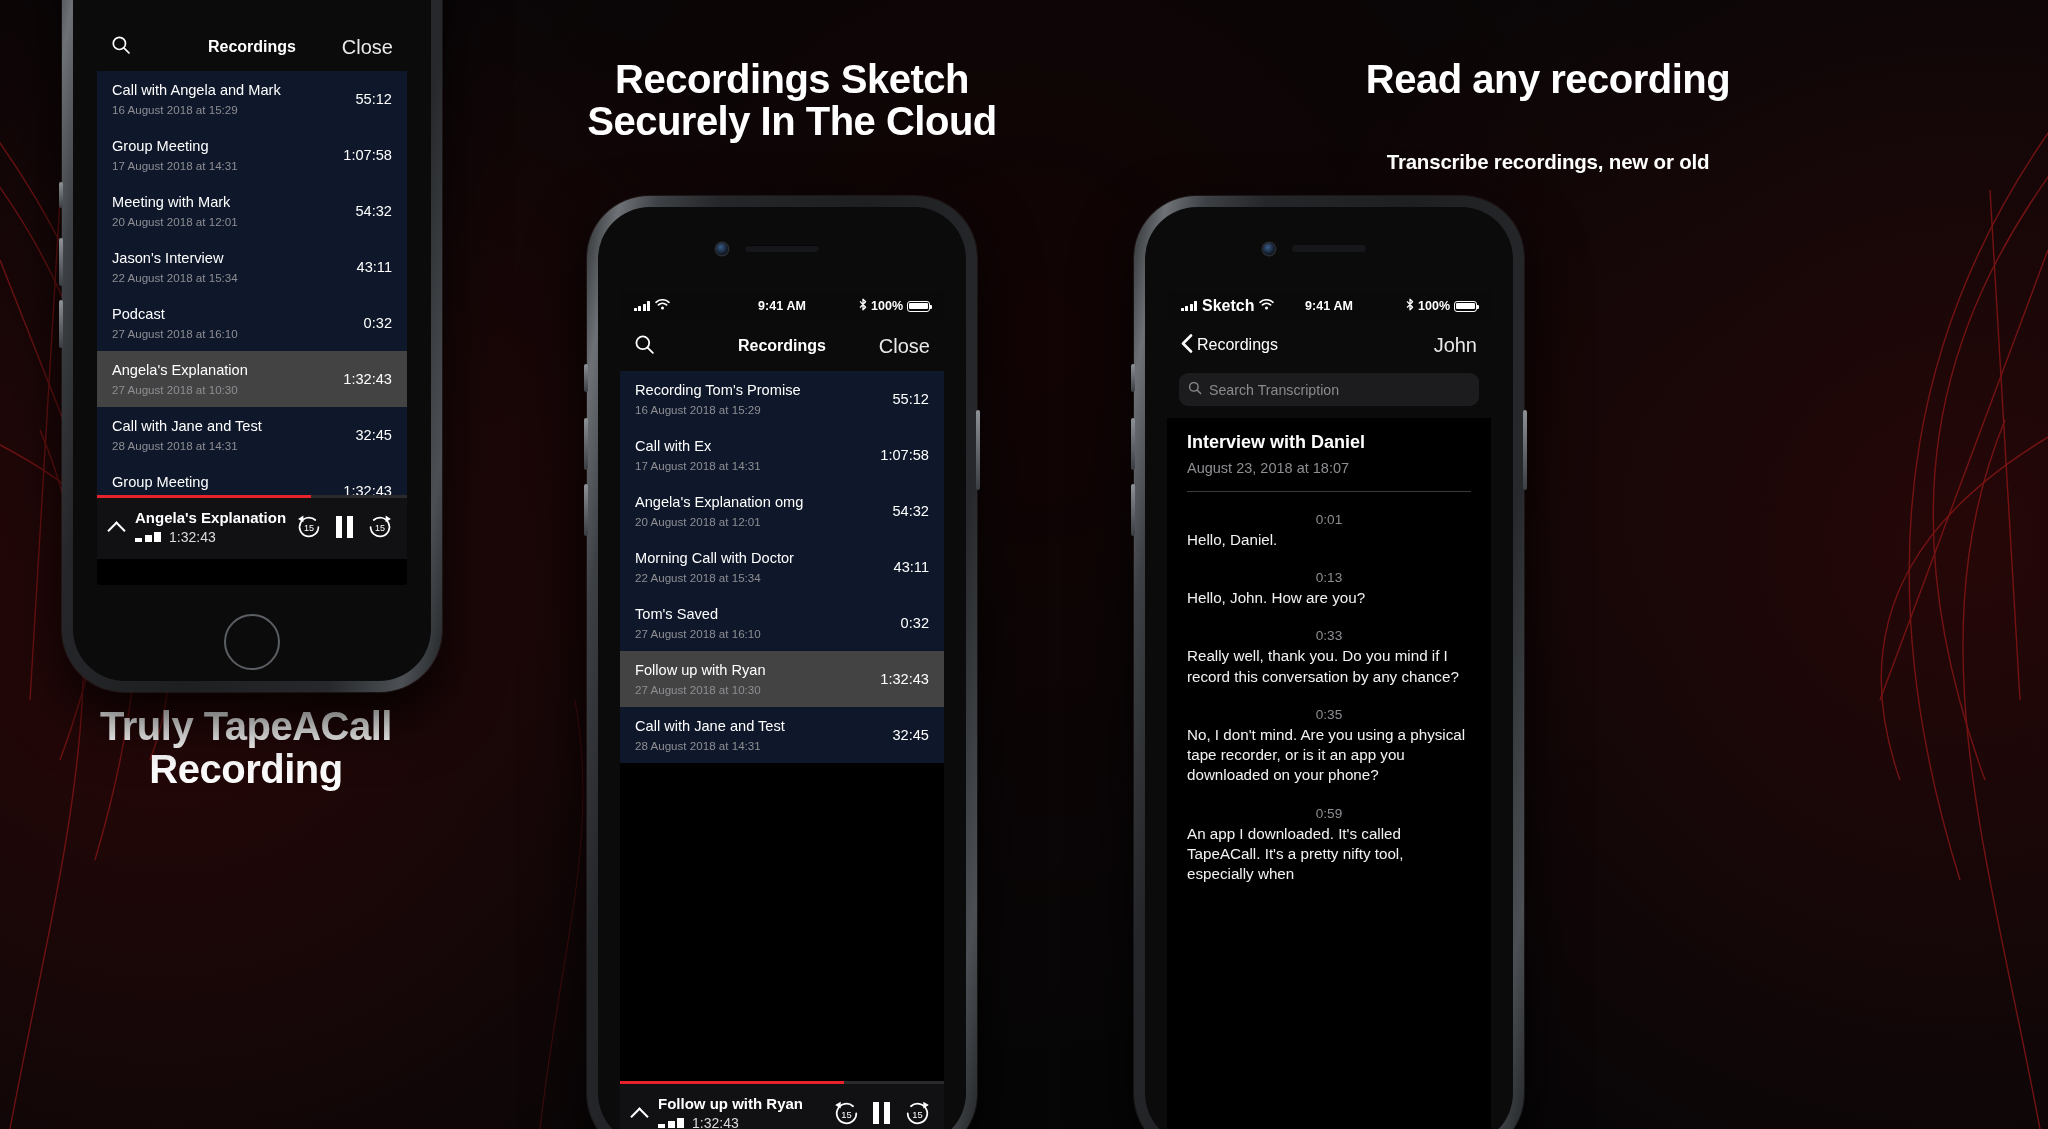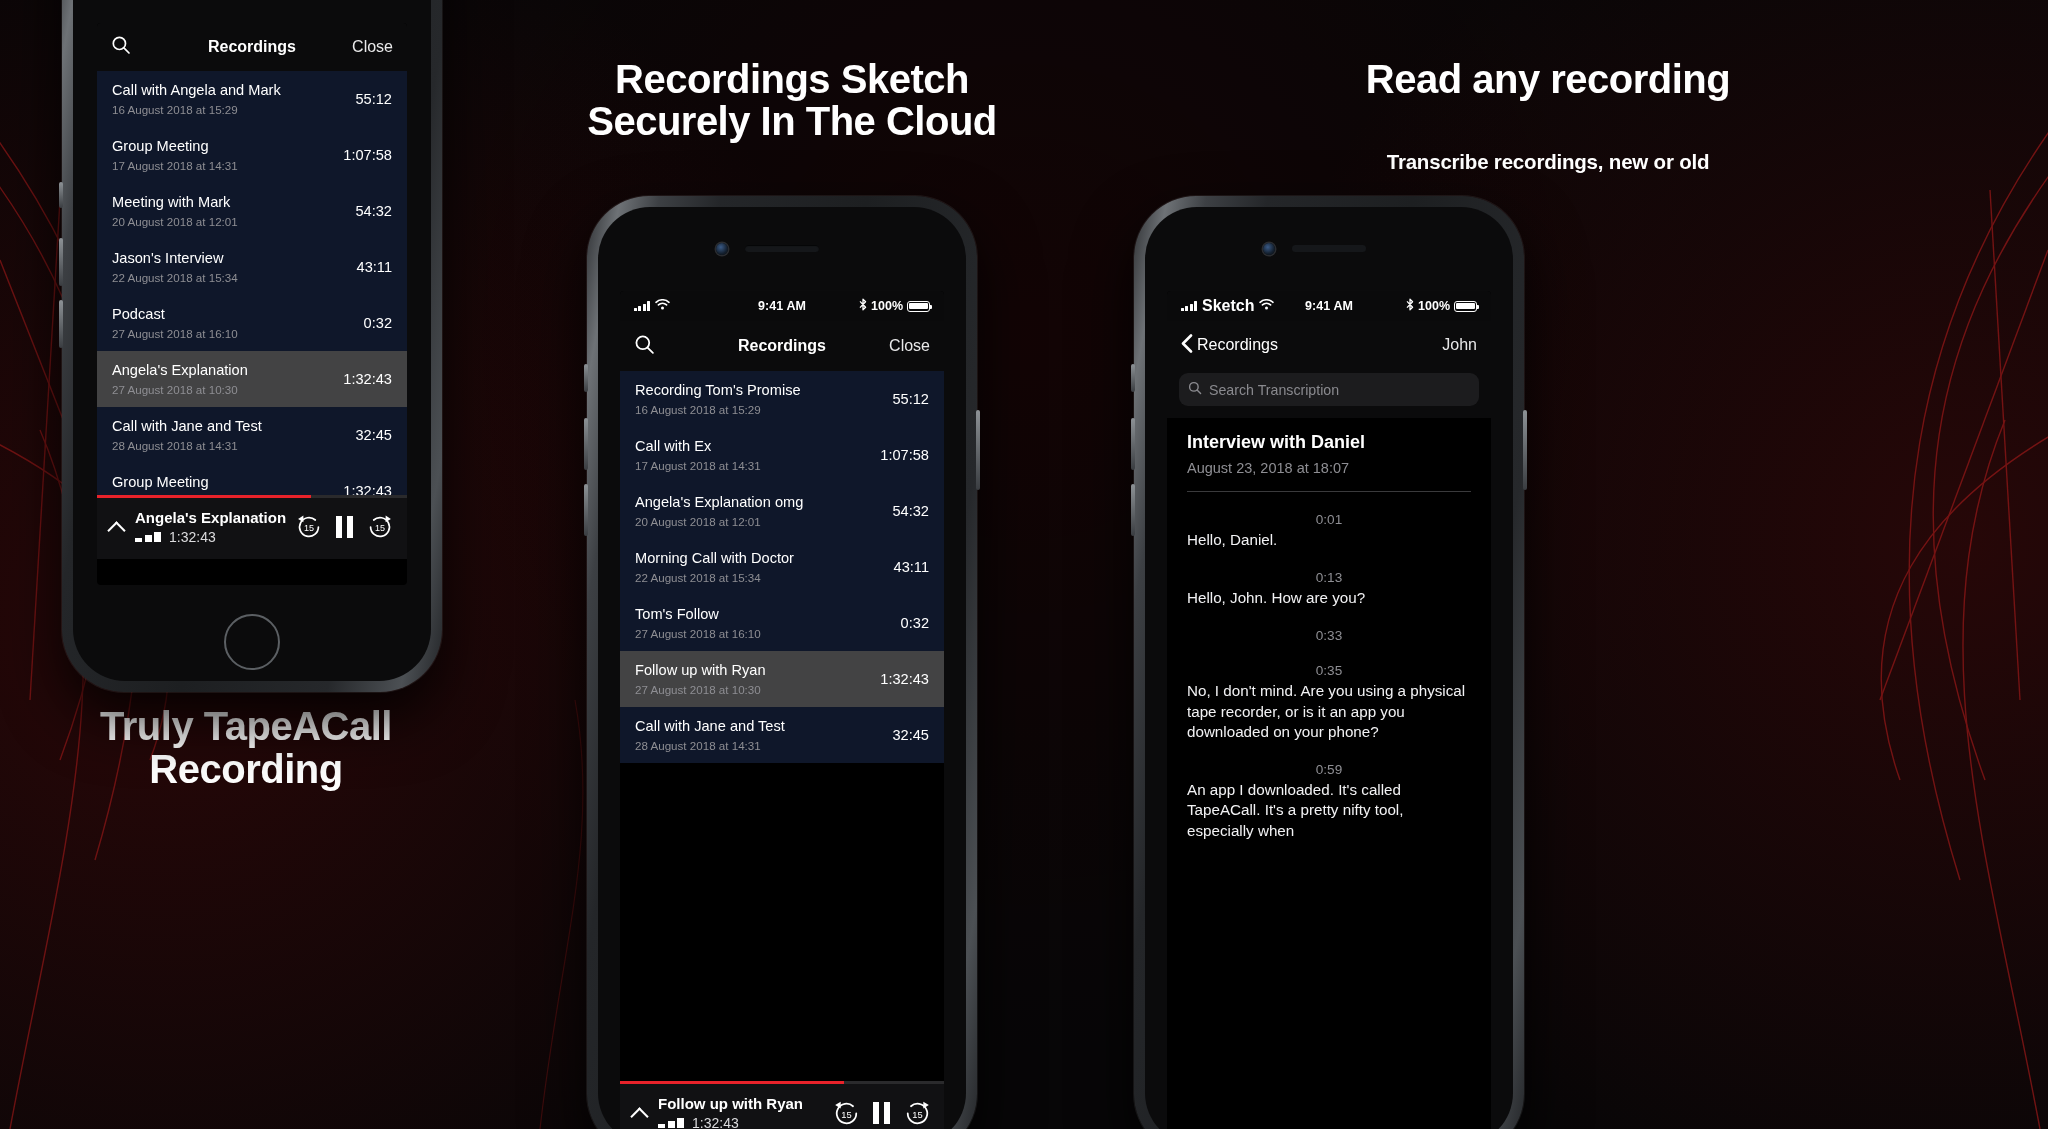--- a/index.html
+++ b/index.html
@@ -131,21 +131,21 @@
     background:#fff; border-radius:0 1px 1px 0;}
   .batt i { display:block; width:100%; height:100%; background:#fff; border-radius:1px; }
 
   
   .navbar {
     height: 46px; display:flex; align-items:center; padding: 0 14px;
     color:#fff; background:#0b0b0c; position:relative;
   }
   .nav-title { position:absolute; left:0; right:0; text-align:center;
     font-size: 16px; font-weight:700; pointer-events:none; }
-  .nav-right { margin-left:auto; font-size: 16px; color:#e9e9ea; font-weight:400; }
+  .nav-right { margin-left:auto; font-size: 20px; color:#e9e9ea; font-weight:400; }
   .nav-left { font-size:16px; display:flex; align-items:center; gap:4px; }
 
   
   .rec-list { background:#0f172a; }
   .rec-row {
     display:flex; align-items:center; justify-content:space-between;
     padding: 9px 15px 10px 15px;
     position:relative;
   }
   .rec-row.selected { background:#434344; }
@@ -440,21 +440,21 @@
             </div>
             <div class="rec-row" style="height: 56px;">
               <div class="meta">
                 <div class="rec-title">Morning Call with Doctor</div>
                 <div class="rec-date">22 August 2018 at 15:34</div>
               </div>
               <div class="rec-dur">43:11</div>
             </div>
             <div class="rec-row" style="height: 56px;">
               <div class="meta">
-                <div class="rec-title">Tom's Follow</div>
+                <div class="rec-title">Tom's Saved</div>
                 <div class="rec-date">27 August 2018 at 16:10</div>
               </div>
               <div class="rec-dur">0:32</div>
             </div>
             <div class="rec-row selected" style="height: 56px;">
               <div class="meta">
                 <div class="rec-title">Follow up with Ryan</div>
                 <div class="rec-date">27 August 2018 at 10:30</div>
               </div>
               <div class="rec-dur">1:32:43</div>
@@ -590,20 +590,21 @@
               <div class="tr-item">
                 <div class="tr-time">0:01</div>
                 <div class="tr-text">Hello, Daniel.</div>
               </div>
               <div class="tr-item">
                 <div class="tr-time">0:13</div>
                 <div class="tr-text">Hello, John. How are you?</div>
               </div>
               <div class="tr-item">
                 <div class="tr-time">0:33</div>
+                <div class="tr-text">Really well, thank you. Do you mind if I record this conversation by any chance?</div>
               </div>
               <div class="tr-item">
                 <div class="tr-time">0:35</div>
                 <div class="tr-text">No, I don't mind. Are you using a physical tape recorder, or is it an app you downloaded on your phone?</div>
               </div>
               <div class="tr-item">
                 <div class="tr-time">0:59</div>
                 <div class="tr-text">An app I downloaded. It's called TapeACall. It's a pretty nifty tool, especially when</div>
               </div>
             </div>

